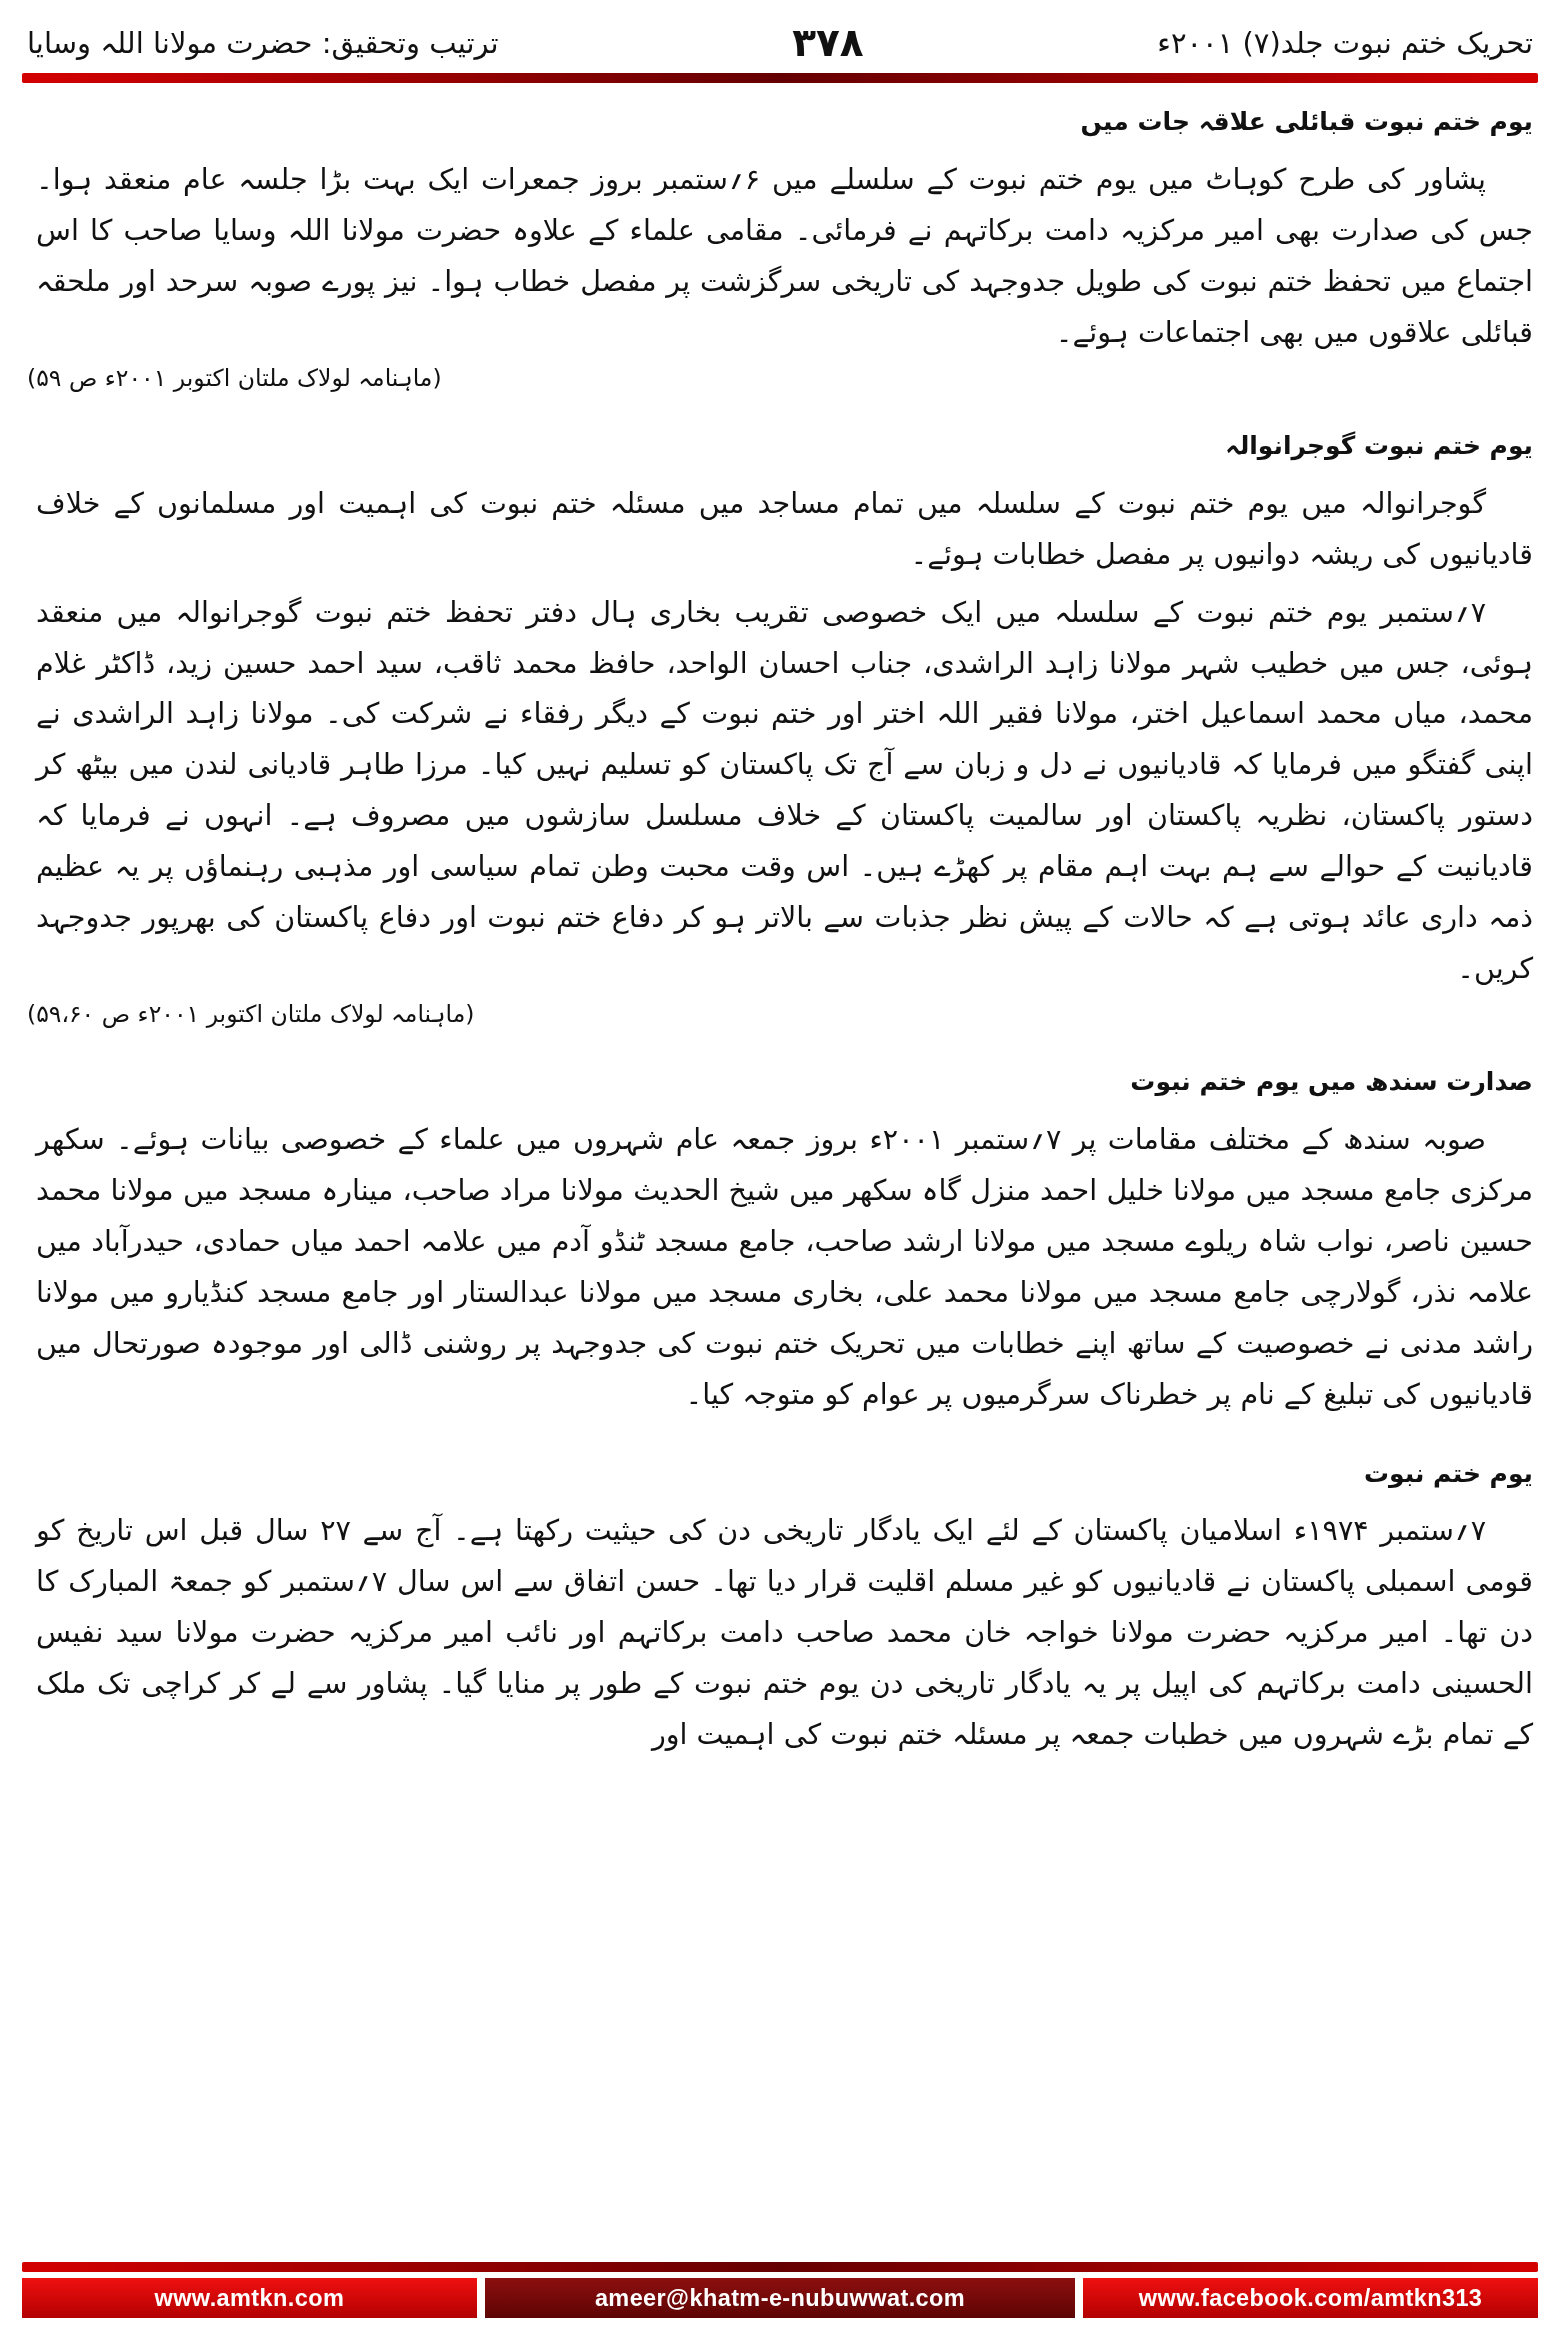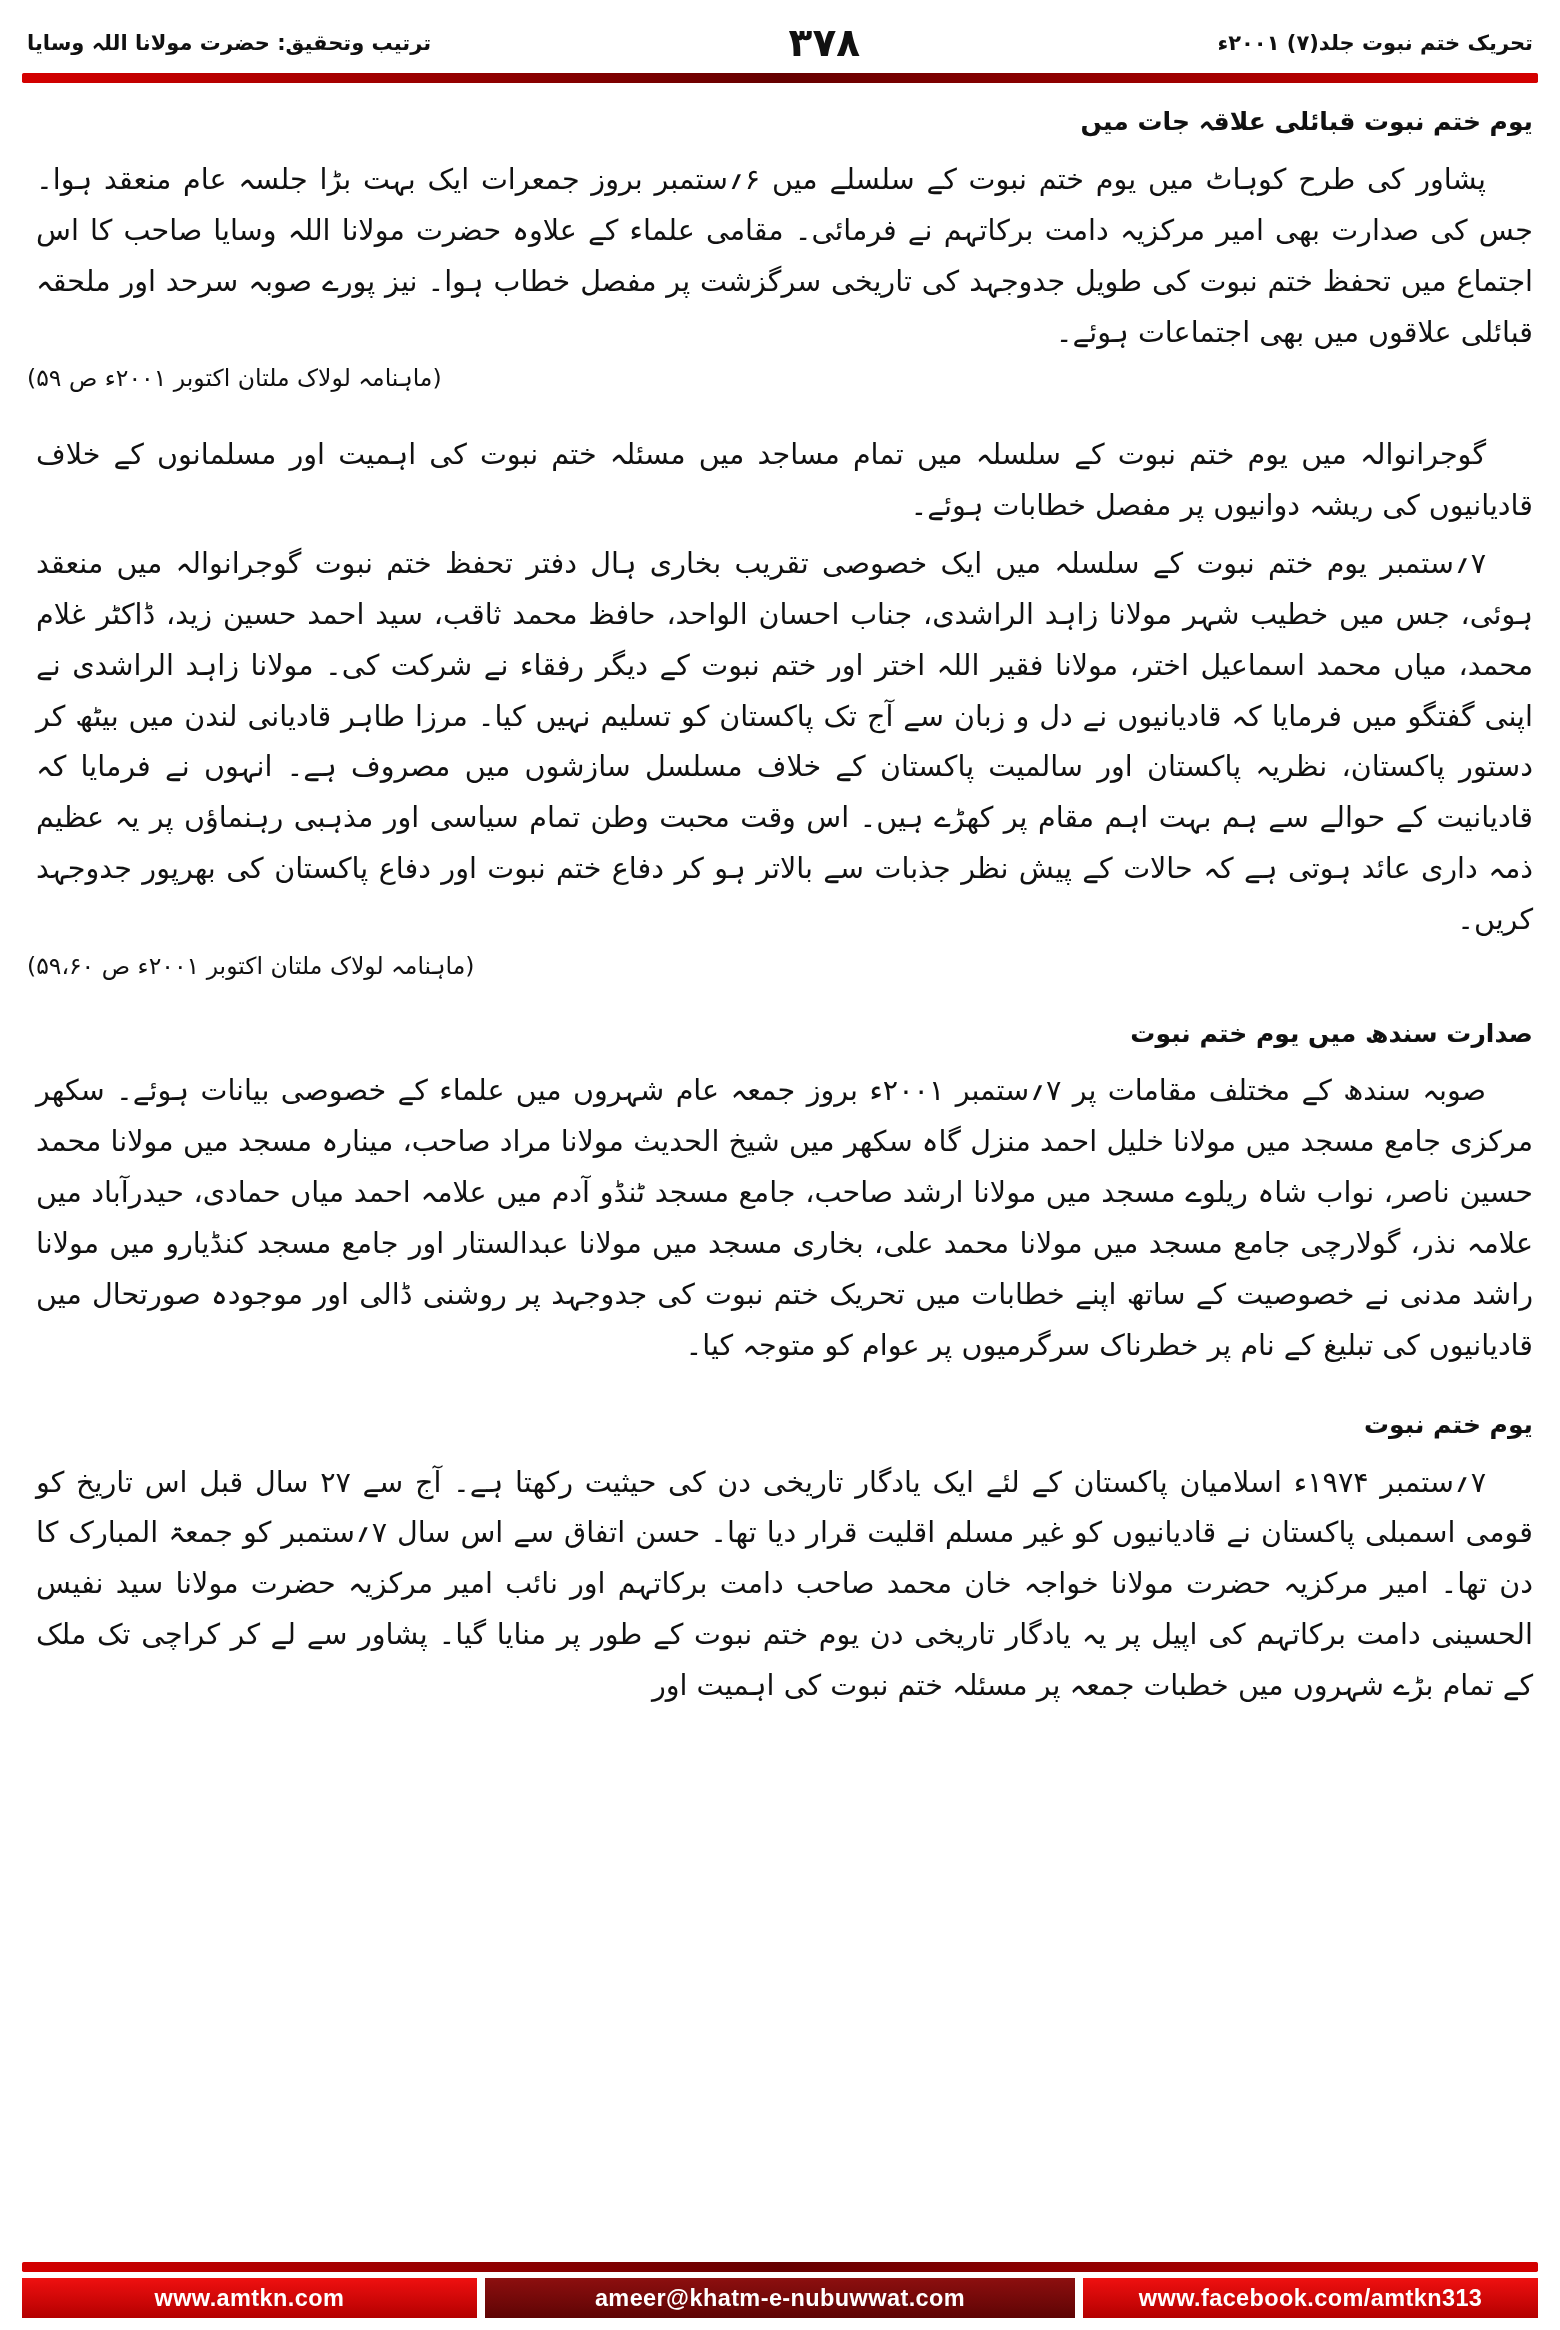--- a/index.html
+++ b/index.html
@@ -17,22 +17,22 @@
     color: #111;
   }
   
   .page-header {
     display: flex;
     align-items: center;
     justify-content: space-between;
     padding: 5px 5px 8.4px 5px;
   }
   .header-side {
-    font-size: 21px;
-    font-weight: bold;
+    font-size: 29px;
+    font-weight: normal;
     white-space: nowrap;
   }
   .page-number {
     font-size: 39px;
     font-weight: bold;
     letter-spacing: 1.7px;
   }
   .rule {
     height: 10px;
     background: linear-gradient(to left, #d40000, #650000 50%, #d40000);
@@ -108,20 +108,21 @@
 
   <main class="content">
 
     <section class="section">
       <h2 class="section-heading">یوم ختم نبوت قبائلی علاقہ جات میں</h2>
       <p class="para">پشاور کی طرح کوہاٹ میں یوم ختم نبوت کے سلسلے میں ۶؍ستمبر بروز جمعرات ایک بہت بڑا جلسہ عام منعقد ہوا۔ جس کی صدارت بھی امیر مرکزیہ دامت برکاتہم نے فرمائی۔ مقامی علماء کے علاوہ حضرت مولانا اللہ وسایا صاحب کا اس اجتماع میں تحفظ ختم نبوت کی طویل جدوجہد کی تاریخی سرگزشت پر مفصل خطاب ہوا۔ نیز پورے صوبہ سرحد اور ملحقہ قبائلی علاقوں میں بھی اجتماعات ہوئے۔</p>
       <div class="citation">(ماہنامہ لولاک ملتان اکتوبر ۲۰۰۱ء ص ۵۹)</div>
     </section>
 
     <section class="section">
+      <h2 class="section-heading">یوم ختم نبوت گوجرانوالہ</h2>
       <p class="para">گوجرانوالہ میں یوم ختم نبوت کے سلسلہ میں تمام مساجد میں مسئلہ ختم نبوت کی اہمیت اور مسلمانوں کے خلاف قادیانیوں کی ریشہ دوانیوں پر مفصل خطابات ہوئے۔</p>
       <p class="para">۷؍ستمبر یوم ختم نبوت کے سلسلہ میں ایک خصوصی تقریب بخاری ہال دفتر تحفظ ختم نبوت گوجرانوالہ میں منعقد ہوئی، جس میں خطیب شہر مولانا زاہد الراشدی، جناب احسان الواحد، حافظ محمد ثاقب، سید احمد حسین زید، ڈاکٹر غلام محمد، میاں محمد اسماعیل اختر، مولانا فقیر اللہ اختر اور ختم نبوت کے دیگر رفقاء نے شرکت کی۔ مولانا زاہد الراشدی نے اپنی گفتگو میں فرمایا کہ قادیانیوں نے دل و زبان سے آج تک پاکستان کو تسلیم نہیں کیا۔ مرزا طاہر قادیانی لندن میں بیٹھ کر دستور پاکستان، نظریہ پاکستان اور سالمیت پاکستان کے خلاف مسلسل سازشوں میں مصروف ہے۔ انہوں نے فرمایا کہ قادیانیت کے حوالے سے ہم بہت اہم مقام پر کھڑے ہیں۔ اس وقت محبت وطن تمام سیاسی اور مذہبی رہنماؤں پر یہ عظیم ذمہ داری عائد ہوتی ہے کہ حالات کے پیش نظر جذبات سے بالاتر ہو کر دفاع ختم نبوت اور دفاع پاکستان کی بھرپور جدوجہد کریں۔</p>
       <div class="citation">(ماہنامہ لولاک ملتان اکتوبر ۲۰۰۱ء ص ۵۹،۶۰)</div>
     </section>
 
     <section class="section">
       <h2 class="section-heading">صدارت سندھ میں یوم ختم نبوت</h2>
       <p class="para">صوبہ سندھ کے مختلف مقامات پر ۷؍ستمبر ۲۰۰۱ء بروز جمعہ عام شہروں میں علماء کے خصوصی بیانات ہوئے۔ سکھر مرکزی جامع مسجد میں مولانا خلیل احمد منزل گاہ سکھر میں شیخ الحدیث مولانا مراد صاحب، مینارہ مسجد میں مولانا محمد حسین ناصر، نواب شاہ ریلوے مسجد میں مولانا ارشد صاحب، جامع مسجد ٹنڈو آدم میں علامہ احمد میاں حمادی، حیدرآباد میں علامہ نذر، گولارچی جامع مسجد میں مولانا محمد علی، بخاری مسجد میں مولانا عبدالستار اور جامع مسجد کنڈیارو میں مولانا راشد مدنی نے خصوصیت کے ساتھ اپنے خطابات میں تحریک ختم نبوت کی جدوجہد پر روشنی ڈالی اور موجودہ صورتحال میں قادیانیوں کی تبلیغ کے نام پر خطرناک سرگرمیوں پر عوام کو متوجہ کیا۔</p>
     </section>
 

